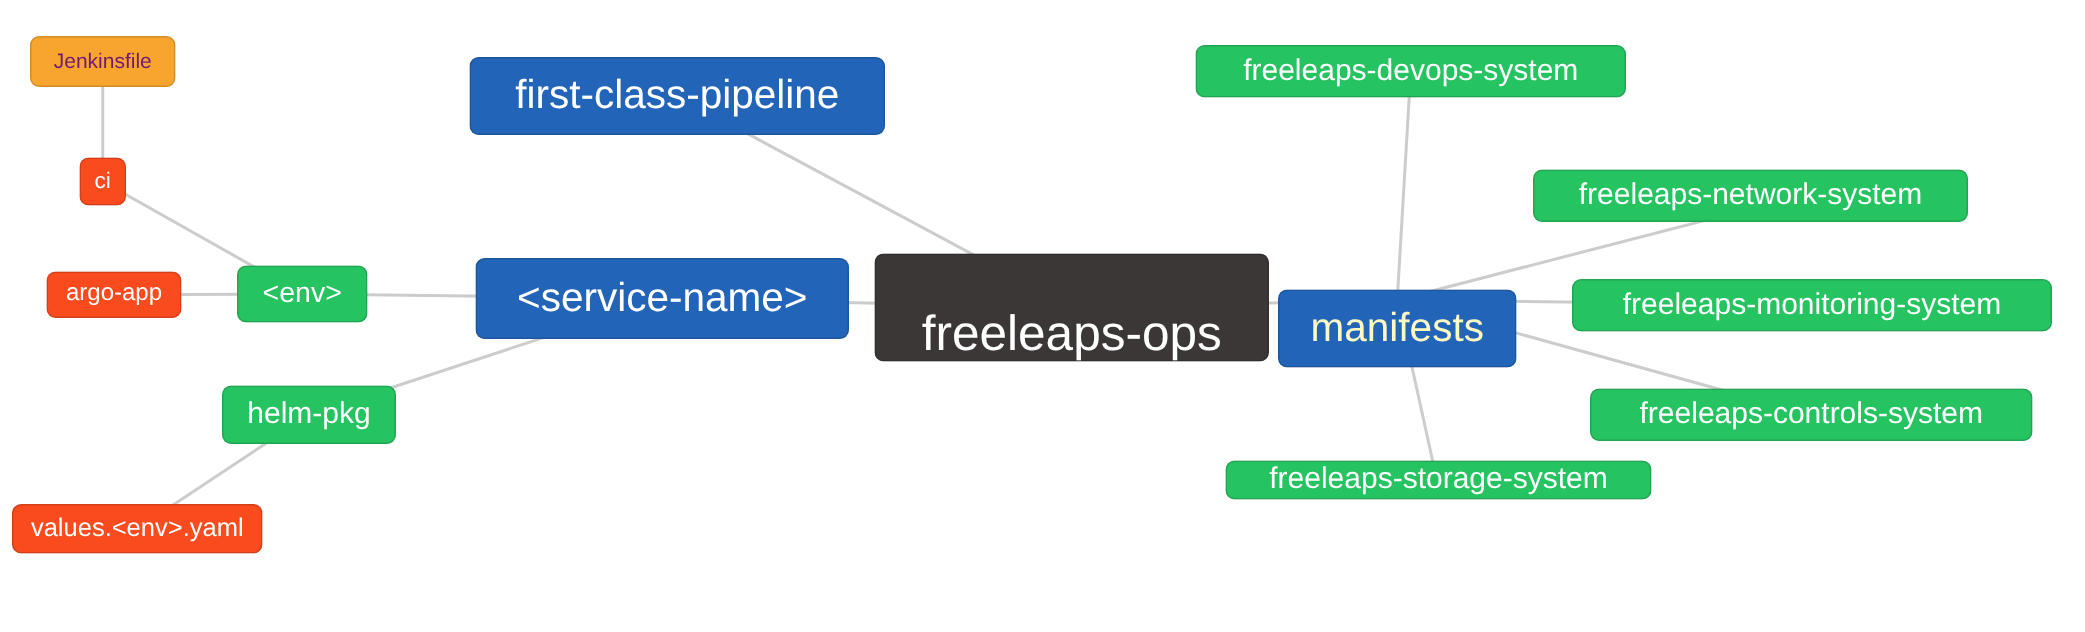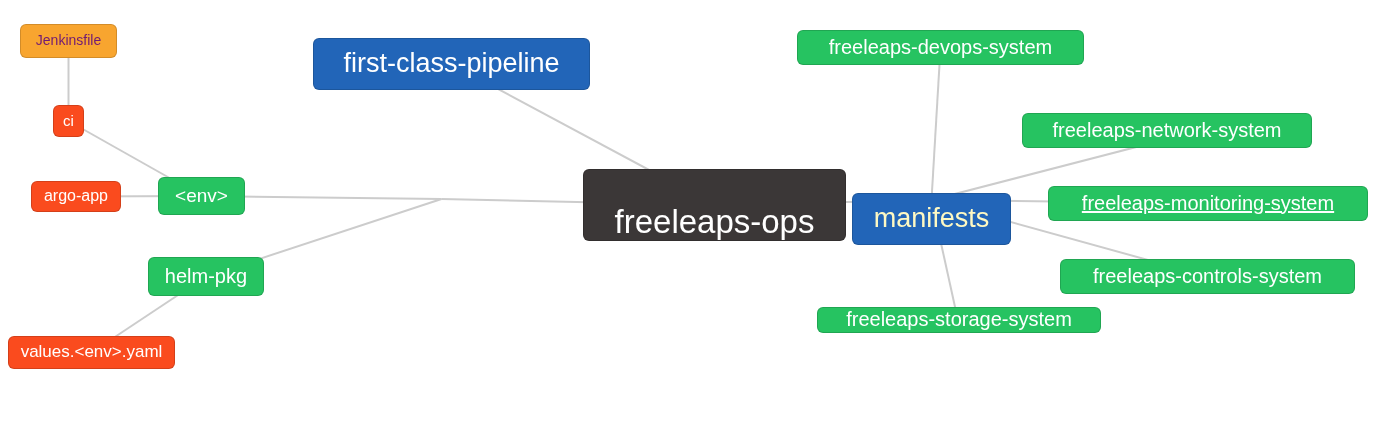--- a/index.html
+++ b/index.html
@@ -74,33 +74,36 @@
     </div>
     <div class="node" style="left: 148px; top: 257px; width: 116px; height: 39px; background: rgb(38, 195, 97); font-size: 20px; color: rgb(255, 255, 255);">
       <span>helm-pkg</span>
     </div>
     <div class="node" style="left: 8px; top: 336px; width: 167px; height: 33px; background: rgb(250, 75, 30); font-size: 17px; color: rgb(255, 255, 255);">
       <span>values.&lt;env&gt;.yaml</span>
     </div>
     <div class="node" style="left: 313px; top: 38px; width: 277px; height: 52px; background: rgb(34, 101, 184); font-size: 27px; color: rgb(255, 255, 255);">
       <span>first-class-pipeline</span>
     </div>
+    <div class="node" style="left: 317px; top: 172px; width: 249px; height: 54px; background: rgb(34, 101, 184); font-size: 27px; color: rgb(255, 255, 255);">
+      <span>&lt;service-name&gt;</span>
+    </div>
     <div class="node" style="left: 583px; top: 169px; width: 263px; height: 72px; background: rgb(59, 55, 55); font-size: 33px; color: rgb(255, 255, 255); align-items: flex-end;">
       <span>freeleaps-ops</span>
     </div>
     <div class="node" style="left: 852px; top: 174px; width: 159px; height: 52px; background: rgb(34, 101, 184); font-size: 27px; color: #fef9c3; margin-top: 19px;">
       <span>manifests</span>
     </div>
     <div class="node" style="left: 797px; top: 30px; width: 287px; height: 35px; background: rgb(38, 195, 97); font-size: 20px; color: rgb(255, 255, 255);">
       <span>freeleaps-devops-system</span>
     </div>
     <div class="node" style="left: 1022px; top: 113px; width: 290px; height: 35px; background: rgb(38, 195, 97); font-size: 20px; color: rgb(255, 255, 255);">
       <span>freeleaps-network-system</span>
     </div>
-    <div class="node" style="left: 1048px; top: 186px; width: 320px; height: 35px; background: rgb(38, 195, 97); font-size: 20px; color: rgb(255, 255, 255); text-decoration: underline;">
+    <div class="node" style="left: 1048px; top: 186px; width: 320px; height: 35px; background: rgb(38, 195, 97); font-size: 20px; color: rgb(255, 255, 255);">
       <span>freeleaps-monitoring-system</span>
     </div>
     <div class="node" style="left: 1060px; top: 259px; width: 295px; height: 35px; background: rgb(38, 195, 97); font-size: 20px; color: rgb(255, 255, 255);">
       <span>freeleaps-controls-system</span>
     </div>
     <div class="node" style="left: 817px; top: 307px; width: 284px; height: 26px; background: rgb(38, 195, 97); font-size: 20px; color: rgb(255, 255, 255);">
       <span>freeleaps-storage-system</span>
     </div>
   </div>
 

